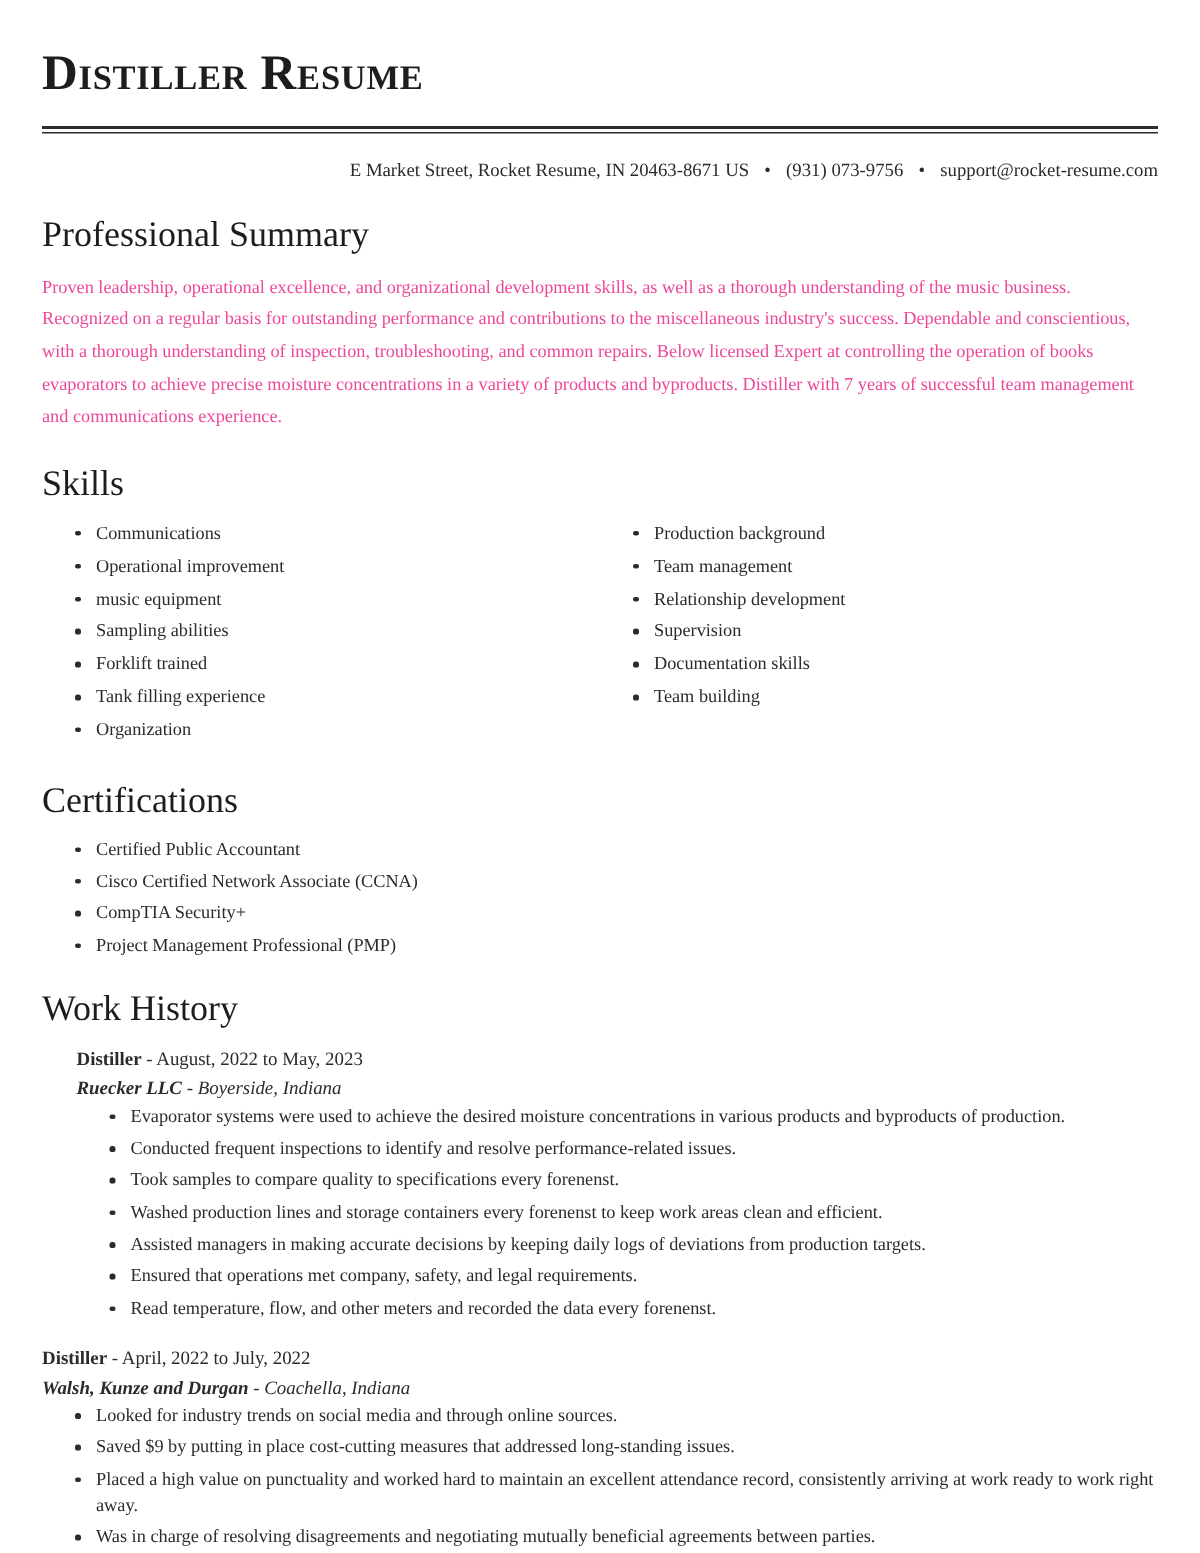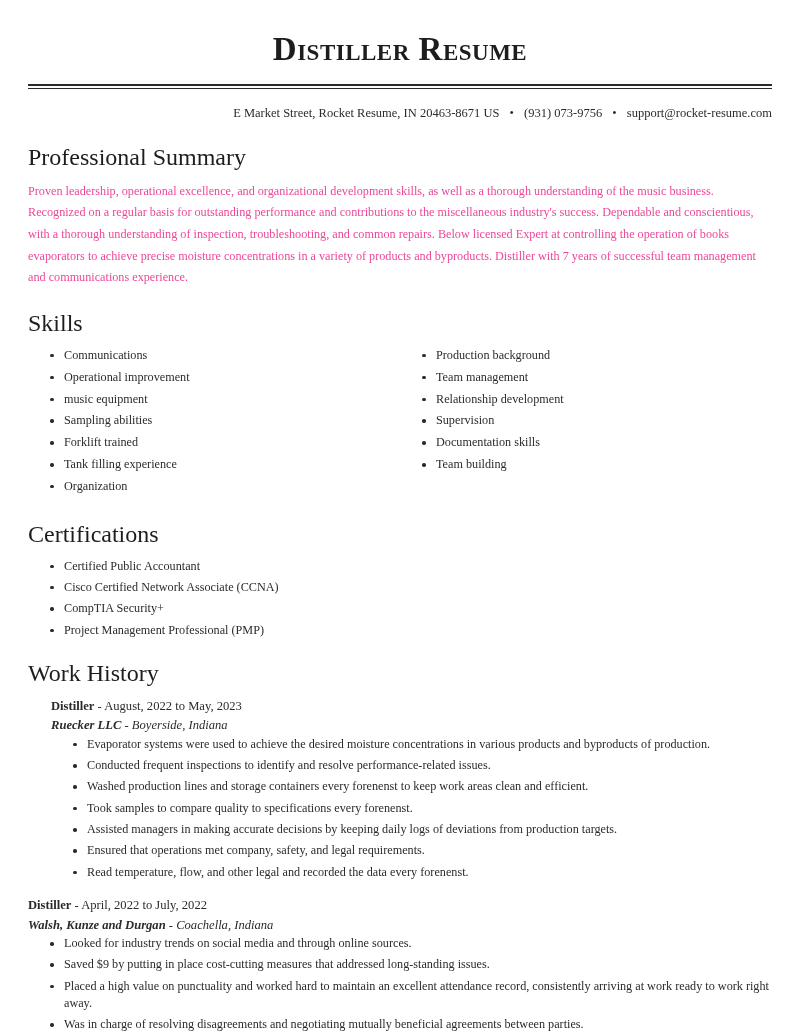--- a/index.html
+++ b/index.html
@@ -15,21 +15,21 @@
     font-family: "Liberation Serif", "DejaVu Serif", serif;
     color: #2b2b2b;
   }
   .page {
     width: 800px;
     padding: 0 28px;
   }
 
   
   .doc-title {
-    text-align: center;
+    text-align: left;
     font-size: 33px;
     font-variant: small-caps;
     font-weight: bold;
     letter-spacing: 0.5px;
     color: #1d1d1d;
     margin: 31px 0 0 0;
     line-height: 1.1;
   }
   .rules {
     margin: 17px 0 0 0;
@@ -195,25 +195,25 @@
 
   <div class="section">
     <h2 class="section-title">Work History</h2>
     <div>
         <div class="job">
           <div class="job-line"><span class="job-title">Distiller</span> - <span class="job-dates">August, 2022 to May, 2023</span></div>
           <div class="job-line"><span class="job-company">Ruecker LLC</span> - <span class="job-location">Boyerside, Indiana</span></div>
           <ul class="bullets job-bullets">
             <li>Evaporator systems were used to achieve the desired moisture concentrations in various products and byproducts of production.</li>
             <li>Conducted frequent inspections to identify and resolve performance-related issues.</li>
+            <li>Took samples to compare quality to specifications every forenenst.</li>
             <li>Washed production lines and storage containers every forenenst to keep work areas clean and efficient.</li>
-            <li>Took samples to compare quality to specifications every forenenst.</li>
             <li>Assisted managers in making accurate decisions by keeping daily logs of deviations from production targets.</li>
             <li>Ensured that operations met company, safety, and legal requirements.</li>
-            <li>Read temperature, flow, and other legal and recorded the data every forenenst.</li>
+            <li>Read temperature, flow, and other meters and recorded the data every forenenst.</li>
           </ul>
         </div>
         <div class="job">
           <div class="job-line"><span class="job-title">Distiller</span> - <span class="job-dates">April, 2022 to July, 2022</span></div>
           <div class="job-line"><span class="job-company">Walsh, Kunze and Durgan</span> - <span class="job-location">Coachella, Indiana</span></div>
           <ul class="bullets job-bullets">
             <li>Looked for industry trends on social media and through online sources.</li>
             <li>Saved $9 by putting in place cost-cutting measures that addressed long-standing issues.</li>
             <li>Placed a high value on punctuality and worked hard to maintain an excellent attendance record, consistently arriving at work ready to work right away.</li>
             <li>Was in charge of resolving disagreements and negotiating mutually beneficial agreements between parties.</li>

